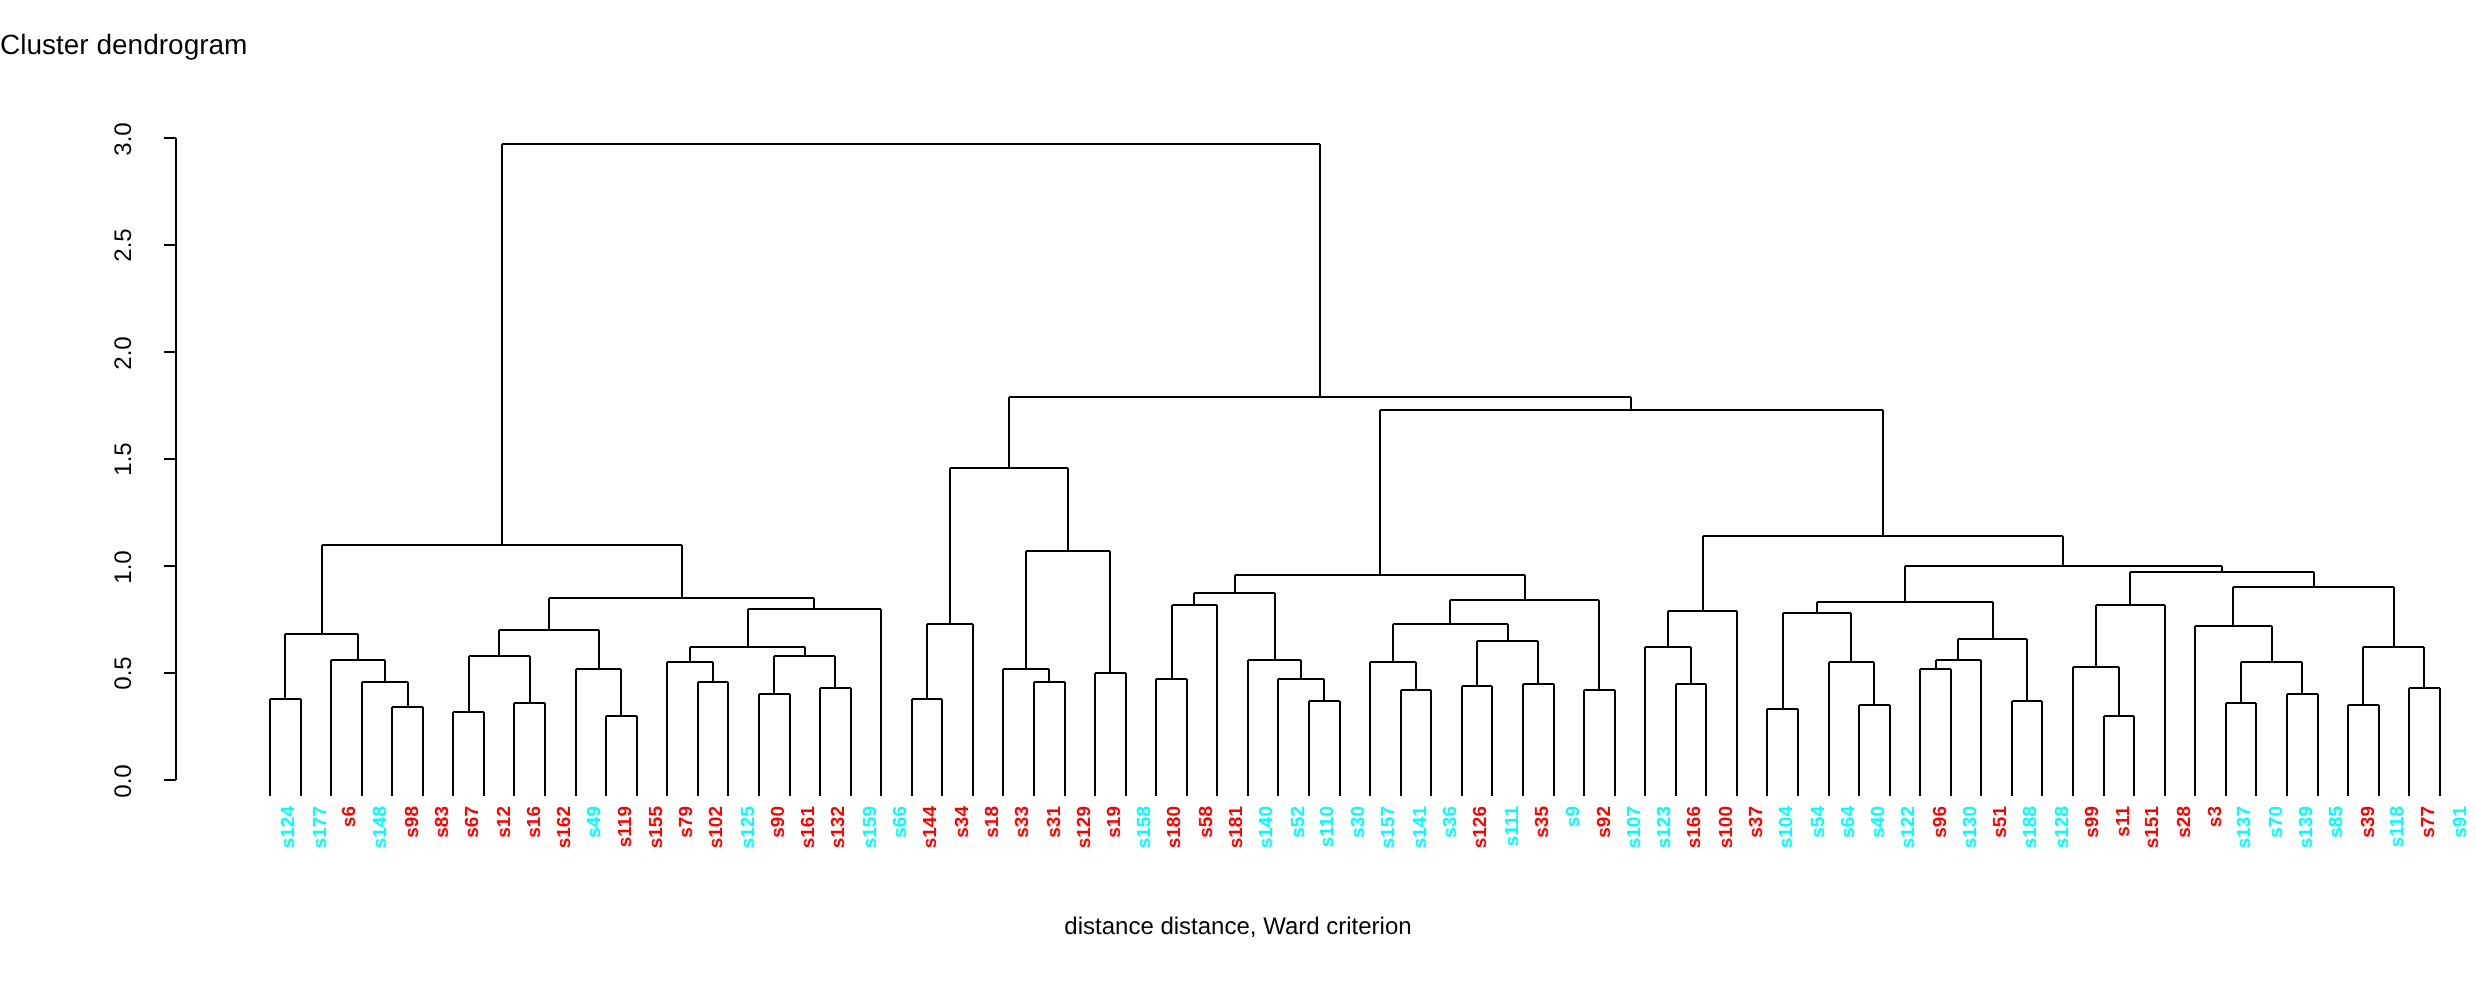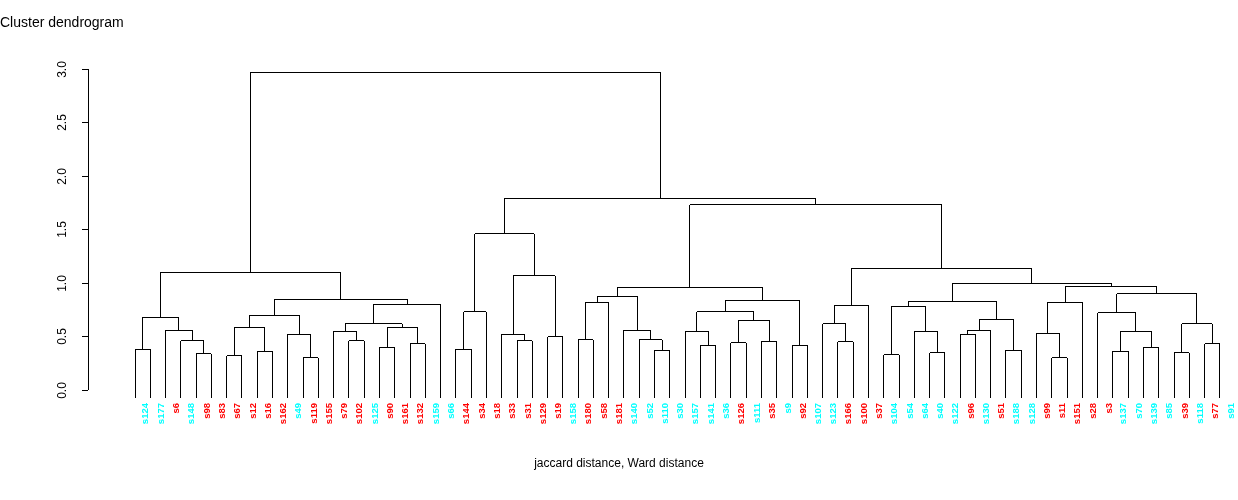--- a/index.html
+++ b/index.html
@@ -259,13 +259,13 @@
       <span style="color: rgb(0, 255, 255);">s118</span>
     </div>
     <div class="leaf-label" style="left: 1210.1px; top: 403px;">
       <span style="color: rgb(255, 0, 0);">s77</span>
     </div>
     <div class="leaf-label" style="left: 1225.38px; top: 403px;">
       <span style="color: rgb(0, 255, 255);">s91</span>
     </div>
   </div>
 
-<div class="x-axis-label">jaccard distance, Ward distance</div>
+<div class="x-axis-label">distance distance, Ward criterion</div>
 
 </body></html>

